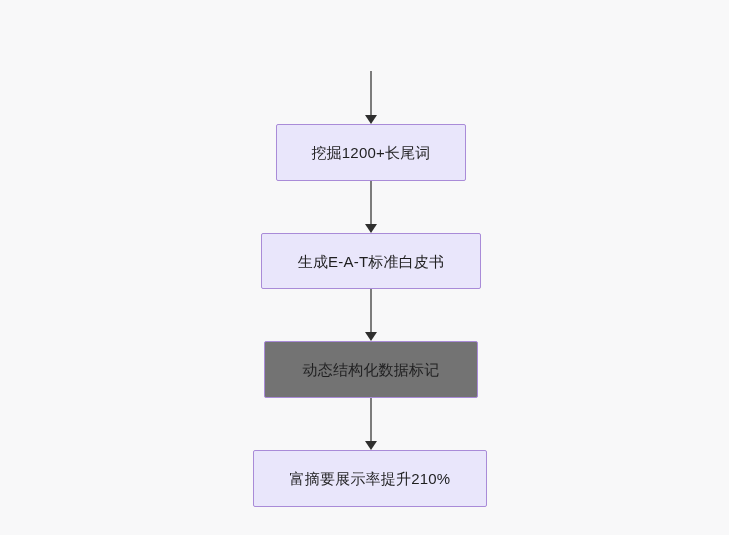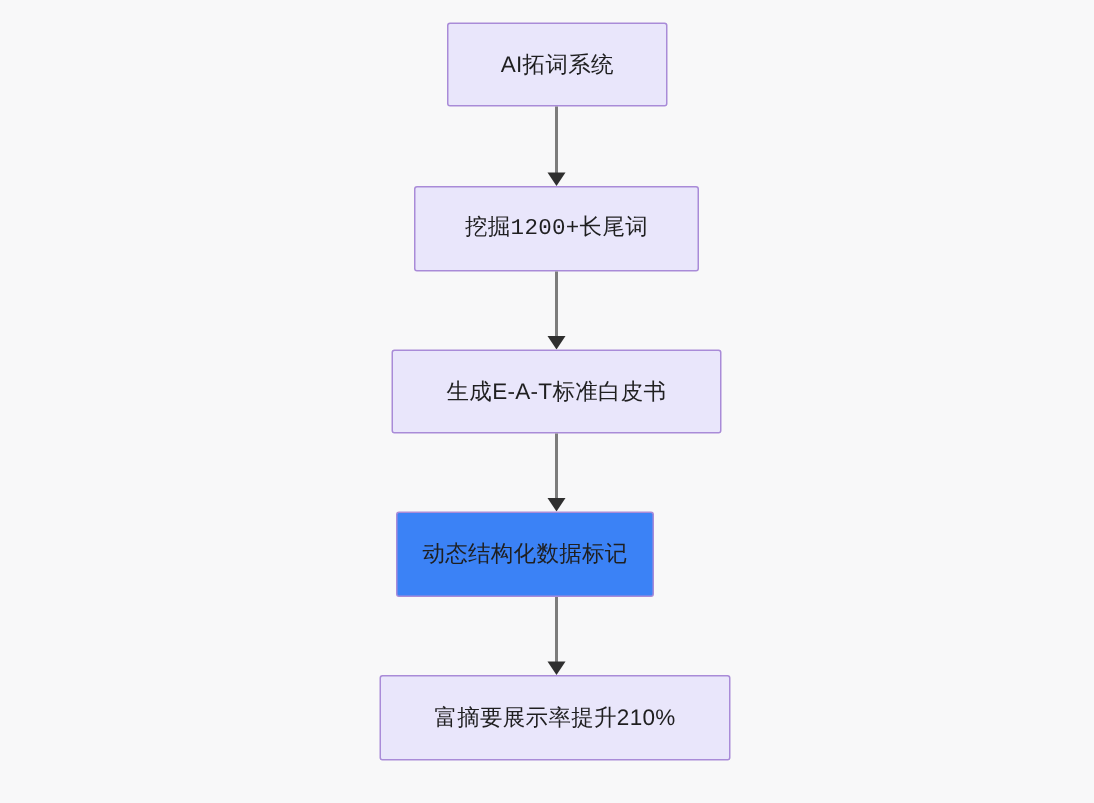--- a/index.html
+++ b/index.html
@@ -61,48 +61,45 @@
     border-right: 6px solid transparent;
     border-top: 9px solid #2f2f2f;
     margin-top: -1px;
   }
 </style>
 </head>
 <body style="background: rgb(248, 248, 249);">
 
 <div id="flow-canvas">
 
-  <div class="flow-node" style="left: 298px; top: 15px; width: 147px; height: 56px; background: rgb(233, 230, 251); border-color: rgb(169, 139, 216); color: rgb(31, 31, 32);">
-    <span class="node-label">AI拓词系统</span>
-  </div>
 
   <div class="connector" style="left: 364px; top: 71px; height: 53px;">
     <div class="line" style="background: rgb(124, 124, 124);"></div>
     <div class="arrowhead" style="border-top-color: rgb(47, 47, 47);"></div>
   </div>
 
-  <div class="flow-node" style="left: 276px; top: 124px; width: 190px; height: 57px; background: rgb(233, 230, 251); border-color: rgb(169, 139, 216); color: rgb(31, 31, 32); font-family: Liberation Mono, monospace;">
+  <div class="flow-node" style="left: 276px; top: 124px; width: 190px; height: 57px; background: rgb(233, 230, 251); border-color: rgb(169, 139, 216); color: rgb(31, 31, 32);">
     <span class="node-label">挖掘1200+长尾词</span>
   </div>
 
   <div class="connector" style="left: 364px; top: 181px; height: 52px;">
     <div class="line" style="background: rgb(124, 124, 124);"></div>
     <div class="arrowhead" style="border-top-color: rgb(47, 47, 47);"></div>
   </div>
 
   <div class="flow-node" style="left: 261px; top: 233px; width: 220px; height: 56px; background: rgb(233, 230, 251); border-color: rgb(169, 139, 216); color: rgb(31, 31, 32); text-align: right;">
     <span class="node-label">生成E-A-T标准白皮书</span>
   </div>
 
   <div class="connector" style="left: 364px; top: 289px; height: 52px;">
     <div class="line" style="background: rgb(124, 124, 124);"></div>
     <div class="arrowhead" style="border-top-color: rgb(47, 47, 47);"></div>
   </div>
 
-  <div class="flow-node" style="left: 264px; top: 341px; width: 172px; height: 57px; background: #3b82f6; border-color: rgb(169, 139, 216); color: rgb(31, 31, 32);">
+  <div class="flow-node" style="left: 264px; top: 341px; width: 214px; height: 57px; background: #737373; border-color: rgb(169, 139, 216); color: rgb(31, 31, 32);">
     <span class="node-label">动态结构化数据标记</span>
   </div>
 
   <div class="connector" style="left: 364px; top: 398px; height: 52px;">
     <div class="line" style="background: rgb(124, 124, 124);"></div>
     <div class="arrowhead" style="border-top-color: rgb(47, 47, 47);"></div>
   </div>
 
   <div class="flow-node" style="left: 253px; top: 450px; width: 234px; height: 57px; background: rgb(233, 230, 251); border-color: rgb(169, 139, 216); color: rgb(31, 31, 32);">
     <span class="node-label">富摘要展示率提升210%</span>

